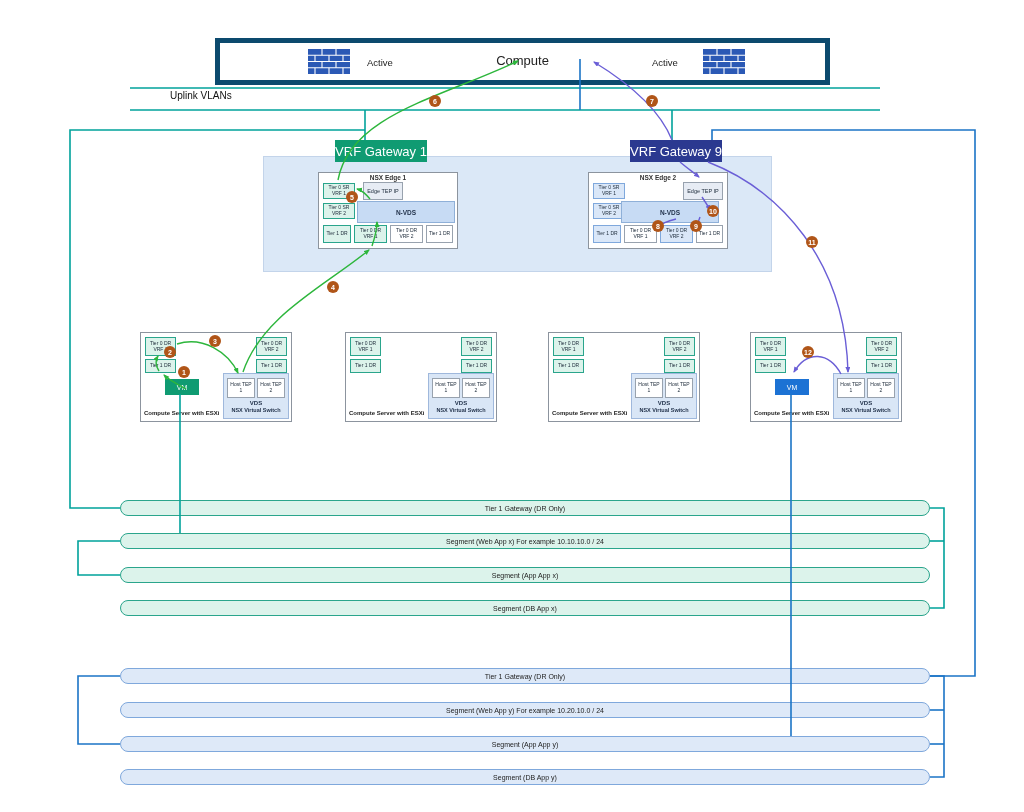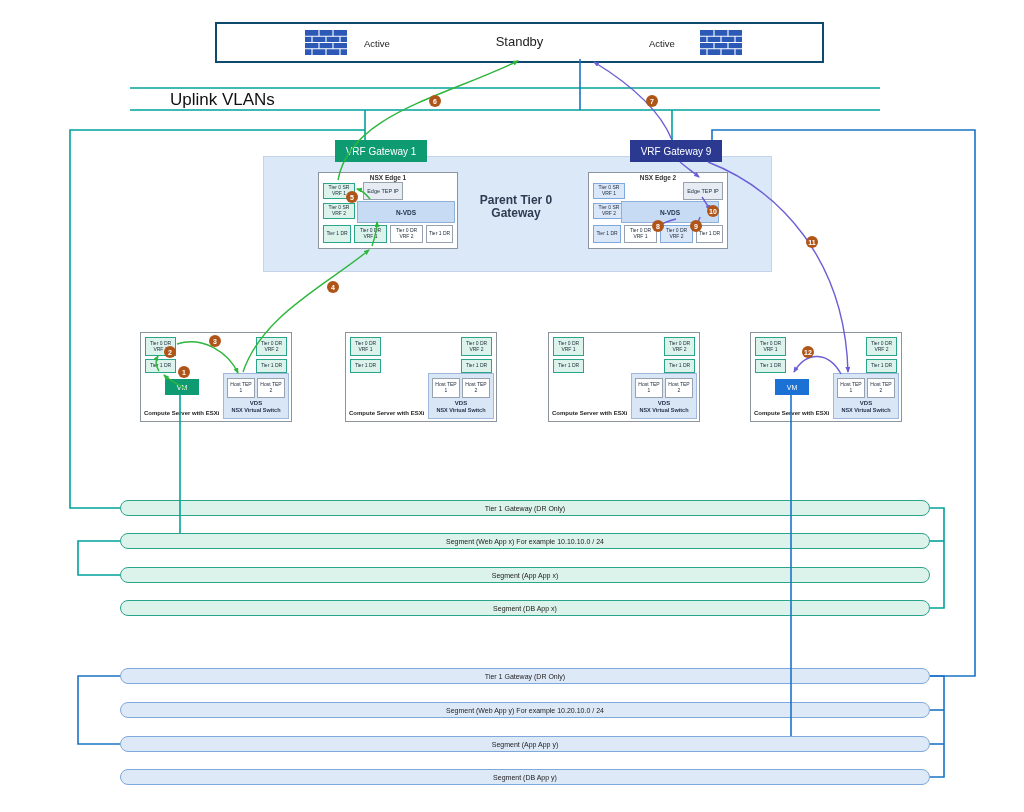--- a/index.html
+++ b/index.html
@@ -6,28 +6,28 @@
   #canvas { position:relative; width:1024px; height:812px; background:#ffffff; overflow:hidden; }
   .abs { position:absolute; box-sizing:border-box; }
   
   .tbox { position:absolute; box-sizing:border-box; display:flex; align-items:center; justify-content:center;
           text-align:center; font-size:5px; line-height:1.15; color:#1d2b3a; padding:1px; }
   .mint  { background:#dcf3eb; border:1px solid #2aa58c; }
   .bluet { background:#dae7f8; border:1px solid #7fa8dc; }
   .plain { background:#ffffff; border:1px solid #98a2ae; }
   .grayt { background:#e7ecf4; border:1px solid #98a2ae; font-size:5.5px; }
   
-  .fwbox { position:absolute; left:215px; top:22px; width:605px; height:37px; background:#fff; border:2px solid #0c4a6e; }
+  .fwbox { position:absolute; left:215px; top:38px; width:605px; height:37px; background:#fff; border:5px solid #0c4a6e; }
   .fw-title { position:absolute; left:50%; top:10px; transform:translateX(-50%); font-size:13px; color:#222; }
   .fw-side { position:absolute; top:14px; font-size:9.5px; color:#222; }
   
-  .uplink-label { position:absolute; left:170px; top:90px; font-size:17px; color:#111; }
+  .uplink-label { position:absolute; left:170px; top:90px; font-size:10px; color:#111; }
   
   .vrfgw { position:absolute; width:92px; height:22px; display:flex; align-items:center; justify-content:center;
-           color:#fff; font-size:10px; z-index:5; }
+           color:#fff; font-size:13px; z-index:5; }
   .gw1 { background:#0f9b72; }
   .gw2 { background:#2b3990; }
   
   .parent0 { position:absolute; left:263px; top:156px; width:507px; height:114px; background:#dbe8f7; border:1px solid #c3d4ea; }
   .parent0-title { position:absolute; left:451px; top:194px; width:130px; text-align:center; font-size:12px;
                    font-weight:bold; color:#2f3b52; line-height:13px; z-index:4; }
   
   .edge { position:absolute; width:138px; height:75px; background:#fff; border:1px solid #8c949e; z-index:4; }
   .edge-title { position:absolute; left:0; top:1px; width:100%; text-align:center; font-size:6.5px; font-weight:bold; color:#333; }
   .nvds { position:absolute; background:#c7dbf4; border:1px solid #8fb0d8; display:flex; align-items:center;
@@ -73,21 +73,21 @@
             <line x1="35" y1="6.3" x2="35" y2="12.5"></line>
           <line x1="14" y1="12.5" x2="14" y2="18.8"></line>
             <line x1="28" y1="12.5" x2="28" y2="18.8"></line>
           <line x1="7" y1="18.8" x2="7" y2="25"></line>
             <line x1="21" y1="18.8" x2="21" y2="25"></line>
             <line x1="35" y1="18.8" x2="35" y2="25"></line>
         </g>
       </svg>
     </div>
     <div class="fw-side" style="left:147px;">Active</div>
-    <div class="fw-title">Standby</div>
+    <div class="fw-title">Compute</div>
     <div class="fw-side" style="left:432px;">Active</div>
     <div class="abs" style="left:483px; top:6px;">
       <svg width="42" height="25" viewBox="0 0 42 25">
         <rect x="0" y="0" width="42" height="25" fill="#2b59b5"></rect>
         <g stroke="#ffffff" stroke-width="1.1">
           <line x1="0" y1="6.3" x2="42" y2="6.3"></line>
             <line x1="0" y1="12.5" x2="42" y2="12.5"></line>
             <line x1="0" y1="18.8" x2="42" y2="18.8"></line>
           <line x1="14" y1="0" x2="14" y2="6.3"></line>
             <line x1="28" y1="0" x2="28" y2="6.3"></line>
@@ -100,24 +100,20 @@
             <line x1="21" y1="18.8" x2="21" y2="25"></line>
             <line x1="35" y1="18.8" x2="35" y2="25"></line>
         </g>
       </svg>
     </div>
   </div>
 
   <div class="uplink-label">Uplink VLANs</div>
 
   <div class="parent0"></div>
-  <div class="parent0-title">
-    <div>Parent Tier 0</div>
-    <div>Gateway</div>
-  </div>
 
   <div class="vrfgw gw1" style="left:335px; top:140px;">VRF Gateway 1</div>
   <div class="vrfgw gw2" style="left:630px; top:140px;">VRF Gateway 9</div>
 
   <div class="edge" style="left:318px; top:172px;">
     <div class="edge-title">NSX Edge 1</div>
     <div class="tbox mint" style="left:4px; top:10px; width:32px; height:16px;">Tier 0 SR VRF 1</div>
     <div class="tbox mint" style="left:4px; top:30px; width:32px; height:16px;">Tier 0 SR VRF 2</div>
     <div class="tbox grayt" style="left:44px; top:9px; width:40px; height:18px;">Edge TEP IP</div>
     <div class="nvds" style="left:38px; top:28px; width:96px; height:20px;">N-VDS</div>

